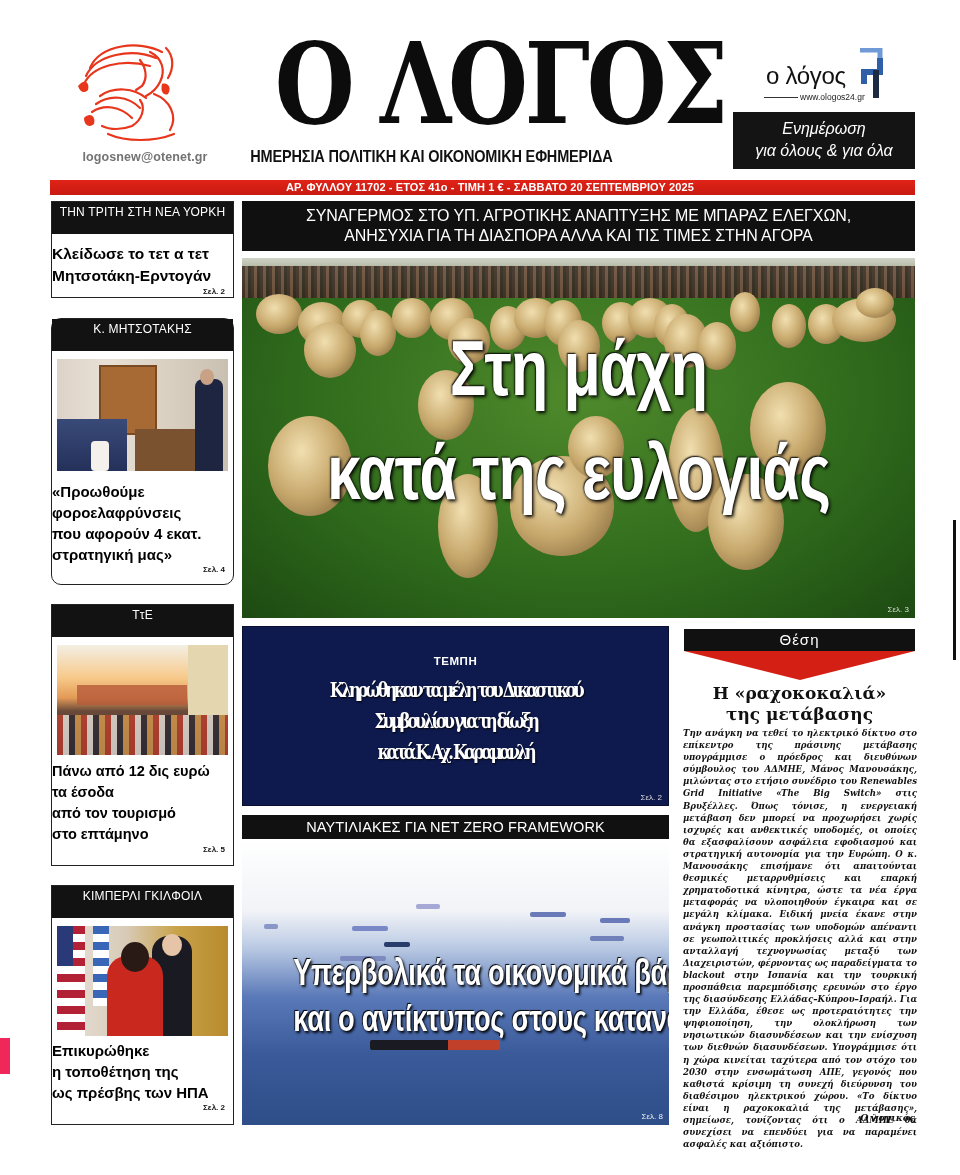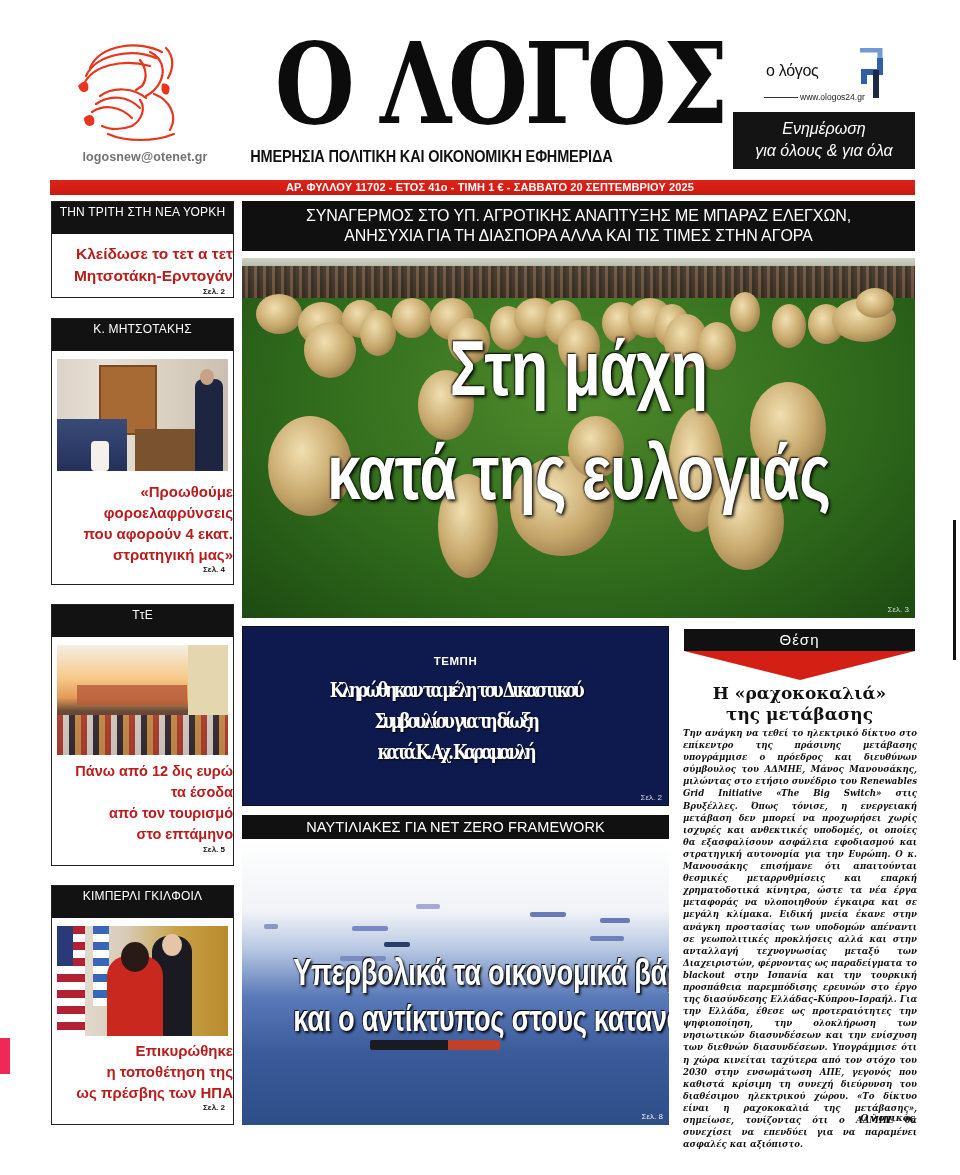--- a/index.html
+++ b/index.html
@@ -6,33 +6,33 @@
   html, body { width: 960px; height: 1175px; background: #ffffff; overflow: hidden; }
   body { position: relative; font-family: "Liberation Sans", sans-serif; color: #111; }
   .abs { position: absolute; }
 
   
   .logo-art { left: 70px; top: 38px; width: 120px; width: 118px; height: 108px; }
   .email { left: 70px; top: 150px; width: 150px; text-align: center; font-weight: bold; font-size: 12.5px; color: #737373; letter-spacing: 0.1px; }
   .title { left: 236px; top: 28px; width: 430px; height: 112px; text-align: center; font-family: "DejaVu Serif", serif; font-weight: bold; font-size: 112px; line-height: 112px; color: #0c0c0c; letter-spacing: -4px; transform: scaleX(0.82); transform-origin: center; white-space: nowrap; }
   .subtitle { left: 244px; top: 147px; width: 426px; text-align: center; font-weight: bold; font-size: 16.5px; color: #111; white-space: nowrap; letter-spacing: -0.2px; transform: scaleX(0.88); transform-origin: left; }
   .brand24 { left: 762px; top: 48px; width: 170px; height: 60px; }
-  .brand24 .name { position: absolute; left: 4px; top: 14px; font-size: 16px; color: #111; letter-spacing: -0.3px; }
+  .brand24 .name { position: absolute; left: 4px; top: 14px; font-size: 24px; color: #111; letter-spacing: -0.3px; }
   .brand24 .num { position: absolute; left: 96px; top: 0px; width: 26px; height: 52px; }
   .brand24 .url { position: absolute; left: 38px; top: 44px; font-size: 8.5px; color: #222; }
   .brand24 .rule { position: absolute; left: 2px; top: 49px; width: 34px; height: 1px; background: #333; }
   .tagbox { left: 733px; top: 112px; width: 182px; height: 57px; background: #141414; color: #fff; text-align: center; font-style: italic; font-size: 16px; line-height: 22px; padding-top: 6px; }
 
   .redbar { left: 50px; top: 180px; width: 865px; height: 15px; background: linear-gradient(#e02317, #c81a12); }
   .redbar .txt { position: absolute; left: 200px; top: 0; width: 480px; text-align: center; color: #fff; font-weight: bold; font-size: 11px; line-height: 15px; white-space: nowrap; letter-spacing: 0.1px; }
 
   
   .sidebox { left: 51px; width: 183px; border: 1px solid #222; background: #fff; }
   .sidebox .hdr { background: #121212; color: #fff; text-align: center; font-size: 12px; height: 32px; line-height: 20px; letter-spacing: 0.2px; }
-  .sidebox .body-title { text-align: right; font-weight: bold; font-size: 15.5px; line-height: 22px; color: #b91c1c; }
+  .sidebox .body-title { text-align: left; font-weight: bold; font-size: 15.5px; line-height: 22px; color: #000000; }
   .sidebox .pg { text-align: right; font-size: 8px; font-weight: bold; padding-right: 8px; }
   .sidebox .photo { margin: 8px 5px 0 5px; height: 110px; position: relative; overflow: hidden; }
 
   
   .kicker-main { left: 242px; top: 201px; width: 673px; height: 50px; background: #101010; color: #fff; text-align: center; font-size: 16px; line-height: 20px; padding-top: 5px; letter-spacing: -0.1px; }
   .hero { left: 242px; top: 258px; width: 673px; height: 360px; overflow: hidden; background: #2d5a1e; }
   .hero .sky { position: absolute; left: 0; top: 0; width: 100%; height: 40px; background: linear-gradient(#cfd4c6, #5a5a3c); }
   .hero .trees { position: absolute; left: 0; top: 8px; width: 100%; height: 34px; background: repeating-linear-gradient(90deg, #3a2a20 0 3px, #6b4e3a 3px 6px, #2a2418 6px 9px); opacity: 0.85; }
   .hero .grass { position: absolute; left: 0; top: 40px; width: 100%; height: 320px; background: radial-gradient(ellipse at 50% 30%, #4f8a2c 0%, #2f6a1c 60%, #1d4a12 100%); }
   .sheep { position: absolute; border-radius: 50%; background: radial-gradient(ellipse at 40% 35%, #f1dfb0 0%, #c7a86c 50%, #7a5e36 100%); }
@@ -113,21 +113,21 @@
 
 <div class="abs sidebox" style="top:201px;height:97px;">
   <div class="hdr">ΤΗΝ ΤΡΙΤΗ ΣΤΗ ΝΕΑ ΥΟΡΚΗ</div>
   <div style="padding-top:9px;">
     <div class="body-title">Κλείδωσε το τετ α τετ</div>
     <div class="body-title">Μητσοτάκη-Ερντογάν</div>
     <div class="pg">Σελ. 2</div>
   </div>
 </div>
 
-<div class="abs sidebox" style="top:318px;height:267px;">
+<div class="abs sidebox" style="top:318px;height:267px;border-radius:10px;">
   <div class="hdr">Κ. ΜΗΤΣΟΤΑΚΗΣ</div>
   <div class="photo" style="height:112px;background:linear-gradient(90deg,#ddd3c8 0%,#e8e0d6 30%,#dcd2c4 60%,#c9c0b2 100%);">
     <div style="position:absolute;left:42px;top:6px;width:58px;height:70px;background:#a86a34;border:2px solid #7a4a22;"></div>
     <div style="position:absolute;left:0;top:60px;width:70px;height:52px;background:linear-gradient(#3a4a78,#23305a);"></div>
     <div style="position:absolute;left:34px;top:82px;width:18px;height:30px;background:#f4f1ec;border-radius:4px;"></div>
     <div style="position:absolute;left:78px;top:70px;width:70px;height:42px;background:#7a5230;"></div>
     <div style="position:absolute;left:138px;top:20px;width:28px;height:92px;background:#1d2540;border-radius:8px 8px 0 0;"></div>
     <div style="position:absolute;left:143px;top:10px;width:14px;height:16px;background:#c9a184;border-radius:50%;"></div>
   </div>
   <div style="padding-top:10px;">

